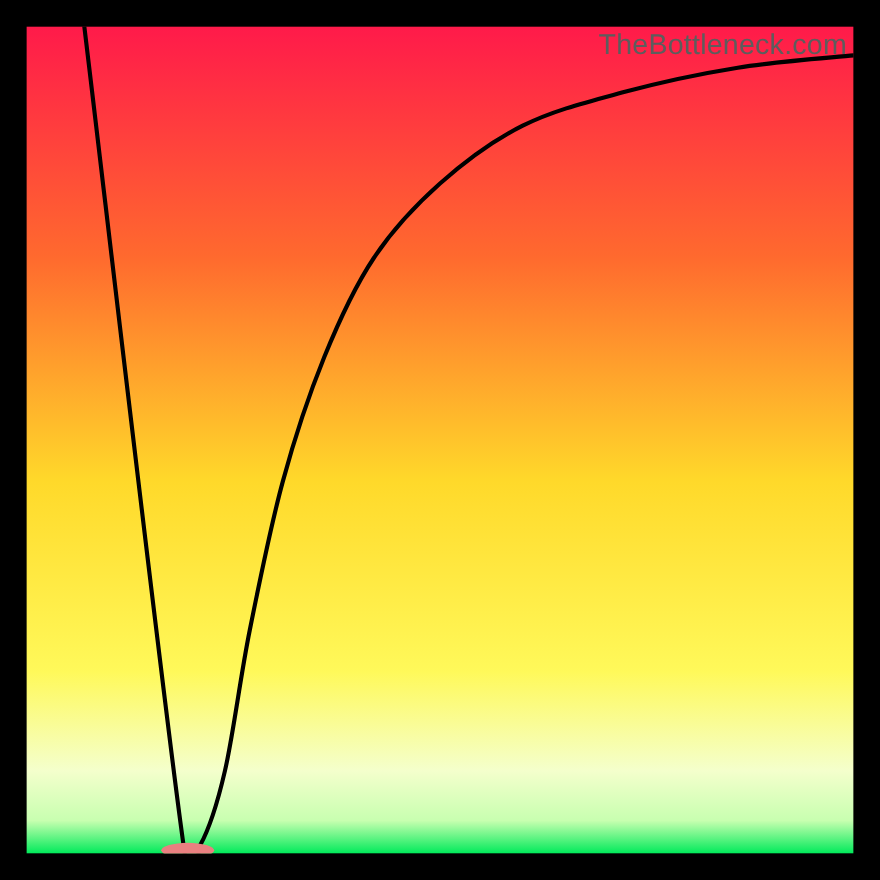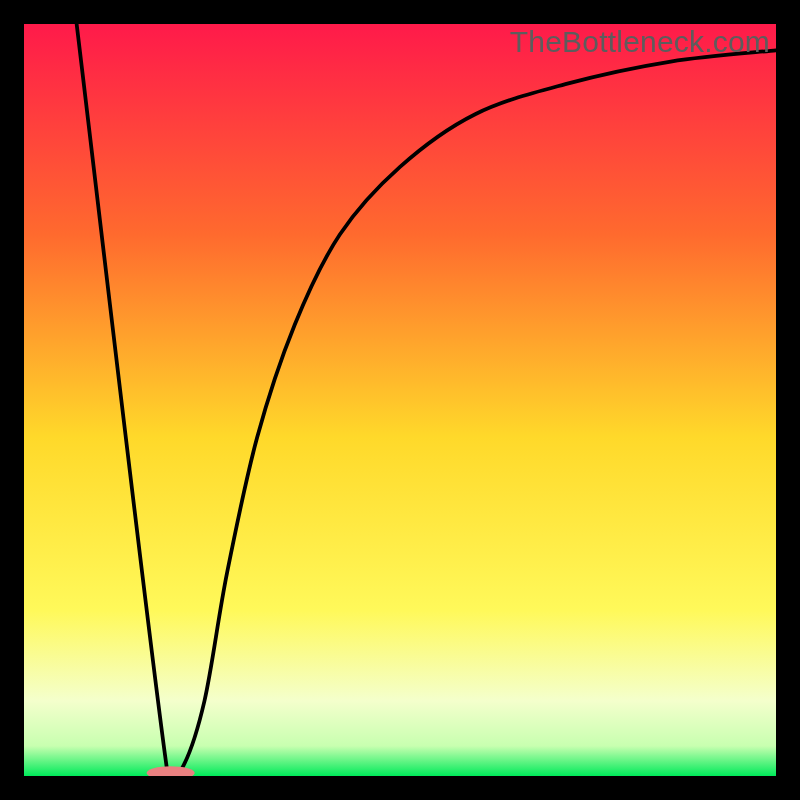--- a/index.html
+++ b/index.html
@@ -21,21 +21,21 @@
   svg {
     display: block;
     width: 100%;
     height: 100%;
   }
   .watermark {
     position: absolute;
     top: 1px;
     right: 6px;
     font-family: Arial, Helvetica, sans-serif;
-    font-size: 30px;
+    font-size: 26px;
     font-weight: 400;
     color: #5d5d5d;
     letter-spacing: 0.2px;
     user-select: none;
     pointer-events: none;
   }
 </style>
 </head>
 <body>
 

